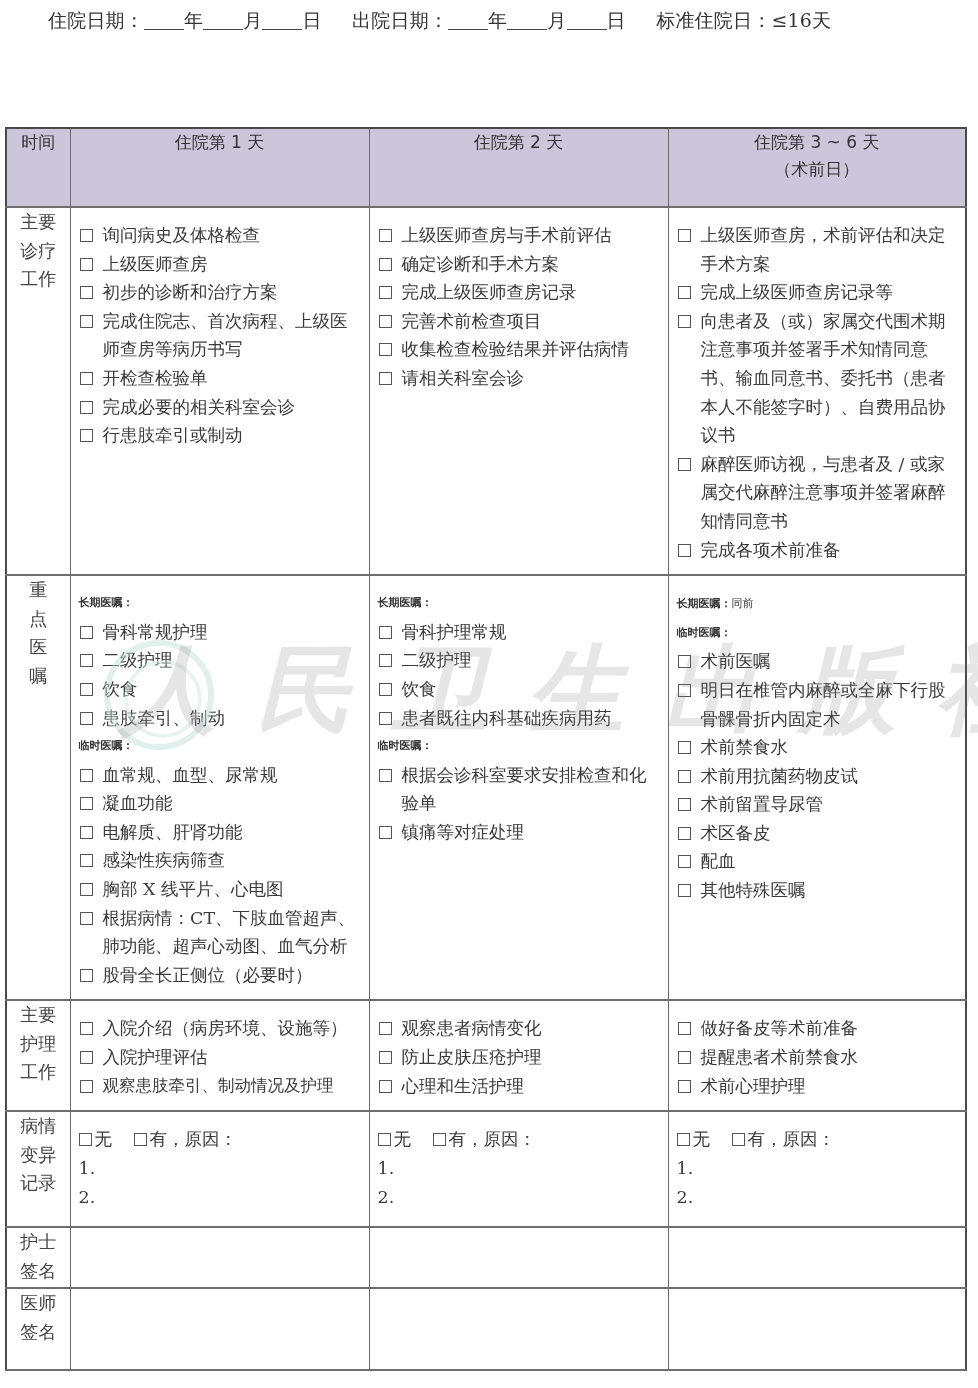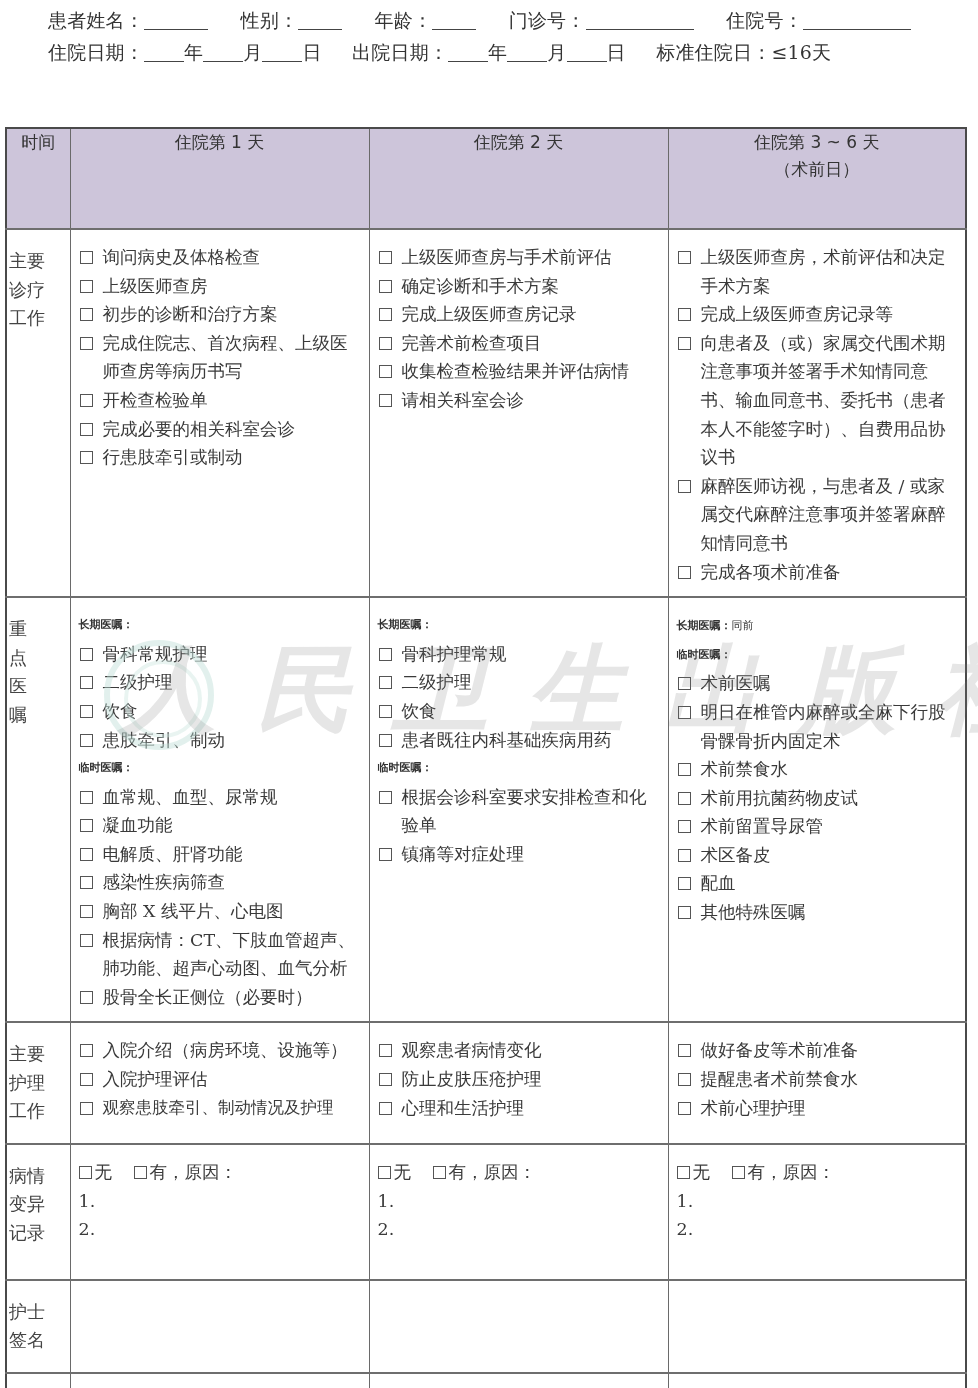--- a/index.html
+++ b/index.html
@@ -16,25 +16,25 @@
     border-collapse: collapse; table-layout: fixed;
     border: 2px solid #4a4a4a;
   }
   table.path td, table.path th {
     border: 1px solid #6a6a6a; vertical-align: top;
   }
   table.path tr { border-bottom: 2px solid #6e6e6e; }
   thead th {
     background: #cdc5da; font-family: "DejaVu Sans", "Liberation Sans", sans-serif;
     font-weight: normal; font-size: 17px; color: #333; vertical-align: middle; text-align: center;
-    height: 101px; line-height: 27px;
+    height: 79px; line-height: 27px;
   }
   td.label {
-    vertical-align: middle; font-size: 18px; color: #444; line-height: 28.5px;
-    padding: 17px 2px;
+    text-align: center; vertical-align: middle; font-size: 18px; color: #444; line-height: 28.5px;
+    padding: 0 2px;
   }
   td.cell { padding: 13px 10px 10px 8px; font-size: 17.5px; line-height: 28.6px; color: #3a3a3a; }
   .item { position: relative; padding-left: 24px; }
   .cb {
     position: absolute; left: 1px; top: 8px; width: 13px; height: 13px;
     border: 1.2px solid #555; background: transparent;
   }
   .sub-title { font-family: "DejaVu Sans", "Liberation Sans", sans-serif; font-weight: bold; font-size: 11px; color: #333; }
   .sub-title .val { font-family: Liberation Serif, serif; font-weight: normal; }
   .var-row { white-space: nowrap; }
@@ -53,31 +53,20 @@
   }
   .wm-logo::after {
     content: ""; position: absolute; left: 14px; top: 14px; width: 70px; height: 70px; border-radius: 50%;
     border: 4px solid #cfe8e2;
   }
 </style>
 </head>
 <body>
 
 <div class="meta" style="top:4px;">
-  <div class="meta-line">
-    <span>患者姓名：</span><span class="blank" style="width:64px"></span>
-    <span class="gap" style="width:20px"></span>
-    <span>性别：</span><span class="blank" style="width:44px"></span>
-    <span class="gap" style="width:20px"></span>
-    <span>年龄：</span><span class="blank" style="width:44px"></span>
-    <span class="gap" style="width:20px"></span>
-    <span>门诊号：</span><span class="blank" style="width:108px"></span>
-    <span class="gap" style="width:20px"></span>
-    <span>住院号：</span><span class="blank" style="width:108px"></span>
-  </div>
   <div class="meta-line">
     <span>住院日期：</span><span class="blank" style="width:40px"></span><span>年</span><span class="blank" style="width:40px"></span><span>月</span><span class="blank" style="width:40px"></span><span>日</span>
     <span class="gap" style="width:18px"></span>
     <span>出院日期：</span><span class="blank" style="width:40px"></span><span>年</span><span class="blank" style="width:40px"></span><span>月</span><span class="blank" style="width:40px"></span><span>日</span>
     <span class="gap" style="width:18px"></span>
     <span>标准住院日：</span><span>≤16天</span>
   </div>
 </div>
 
 <div class="wm-logo"></div>
@@ -197,21 +186,21 @@
         <div class="item"><span class="cb"></span><span>防止皮肤压疮护理</span></div>
         <div class="item"><span class="cb"></span><span>心理和生活护理</span></div>
       </td>
       <td class="cell">
         <div class="item"><span class="cb"></span><span>做好备皮等术前准备</span></div>
         <div class="item"><span class="cb"></span><span>提醒患者术前禁食水</span></div>
         <div class="item"><span class="cb"></span><span>术前心理护理</span></div>
       </td>
     </tr>
 
-    <tr style="height:136px;">
+    <tr style="height:116px;">
       <td class="label">
         <div>病情</div>
         <div>变异</div>
         <div>记录</div>
       </td>
       <td class="cell">
         <div class="var-row">
           <span class="opt"><span class="icb"></span><span>无</span></span>
           <span class="opt"><span class="icb"></span><span>有，原因：</span></span>
         </div>

